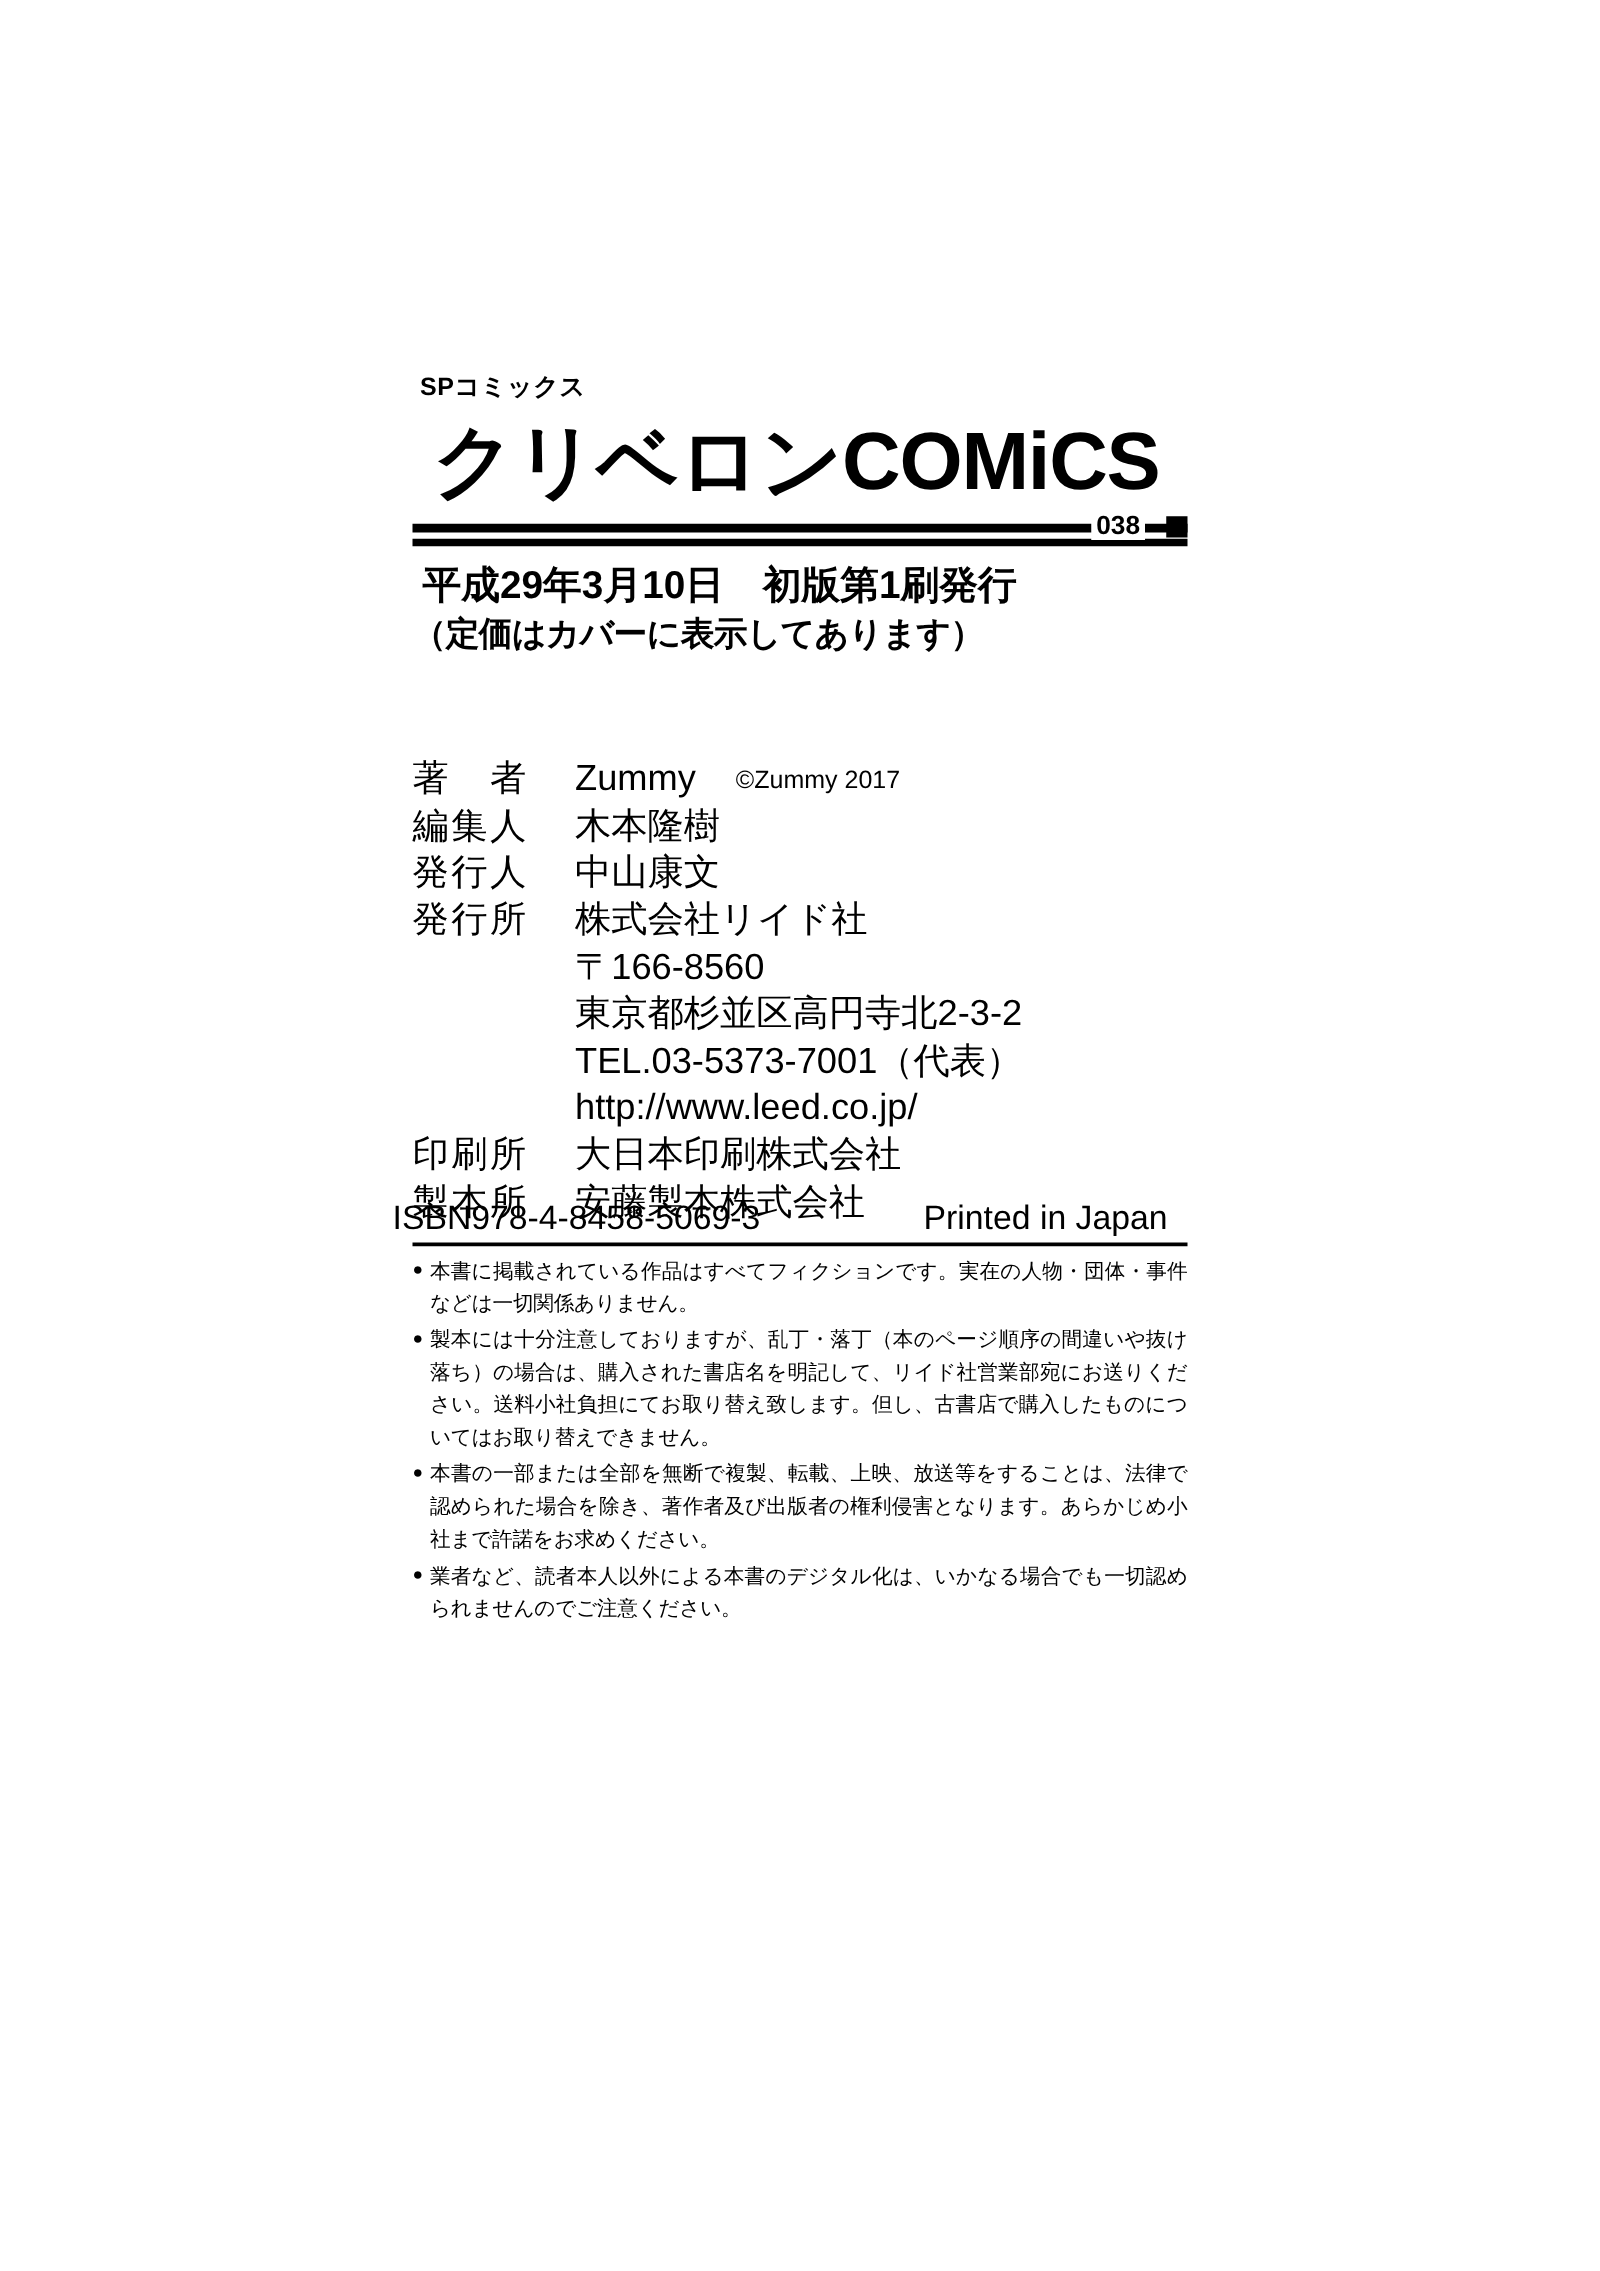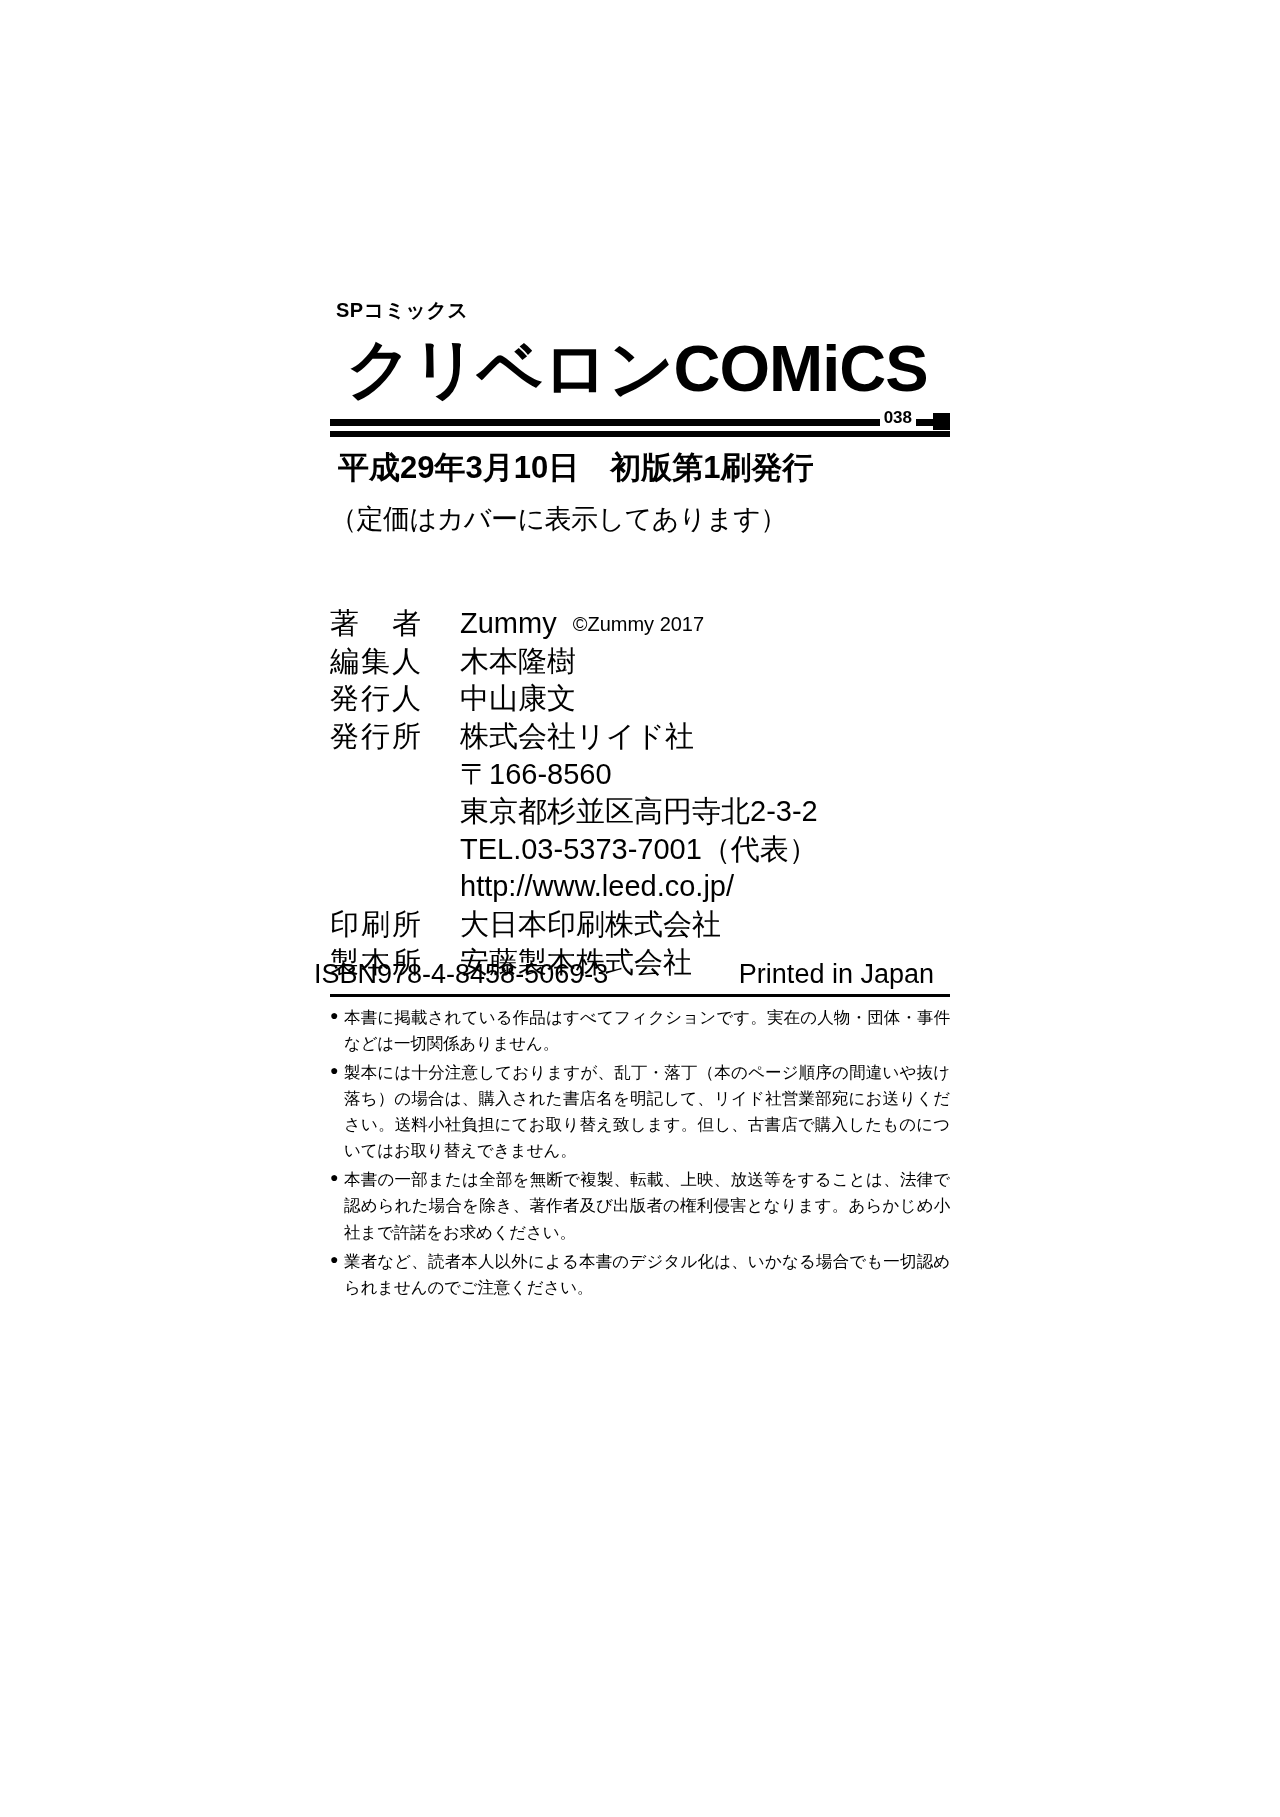--- a/index.html
+++ b/index.html
@@ -62,21 +62,21 @@
     width: 100%;
     height: 7px;
     background: #000;
   }
   .series-number {
     position: absolute;
     right: 34px;
     top: -8px;
     background: #fff;
     color: #000;
-    font-size: 17px;
+    font-size: 21px;
     font-weight: 700;
     padding: 0 4px;
     line-height: 1.1;
   }
   .series-rule .end-square {
     position: absolute;
     right: 0;
     top: -4px;
     width: 17px;
     height: 17px;
@@ -100,22 +100,22 @@
 
   .pub-date {
     font-size: 31px;
     font-weight: 700;
     margin: 10px 0 0 8px;
     letter-spacing: 0px;
     white-space: nowrap;
   }
   .price-note {
     font-size: 27px;
-    font-weight: 400;
-    margin: 12px 0 0 0px;
+    font-weight: 700;
+    margin: 0 0 0 0px;
     letter-spacing: -0.5px;
     white-space: nowrap;
   }
 
   
   .credits {
     position: absolute;
     left: 330px;
     top: 607px;
     width: 620px;
@@ -129,21 +129,21 @@
     white-space: nowrap;
   }
   .credit-label {
     width: 130px;
     flex: 0 0 130px;
     letter-spacing: 2px;
   }
   .credit-value { flex: 1 1 auto; }
   .credit-sup {
     font-size: 20px;
-    margin-left: 16px;
+    margin-left: 32px;
     position: relative;
     top: -2px;
   }
   .credit-cont {
     margin-left: 130px;
     white-space: nowrap;
     margin-bottom: 4px;
   }
 
   .isbn-row {

